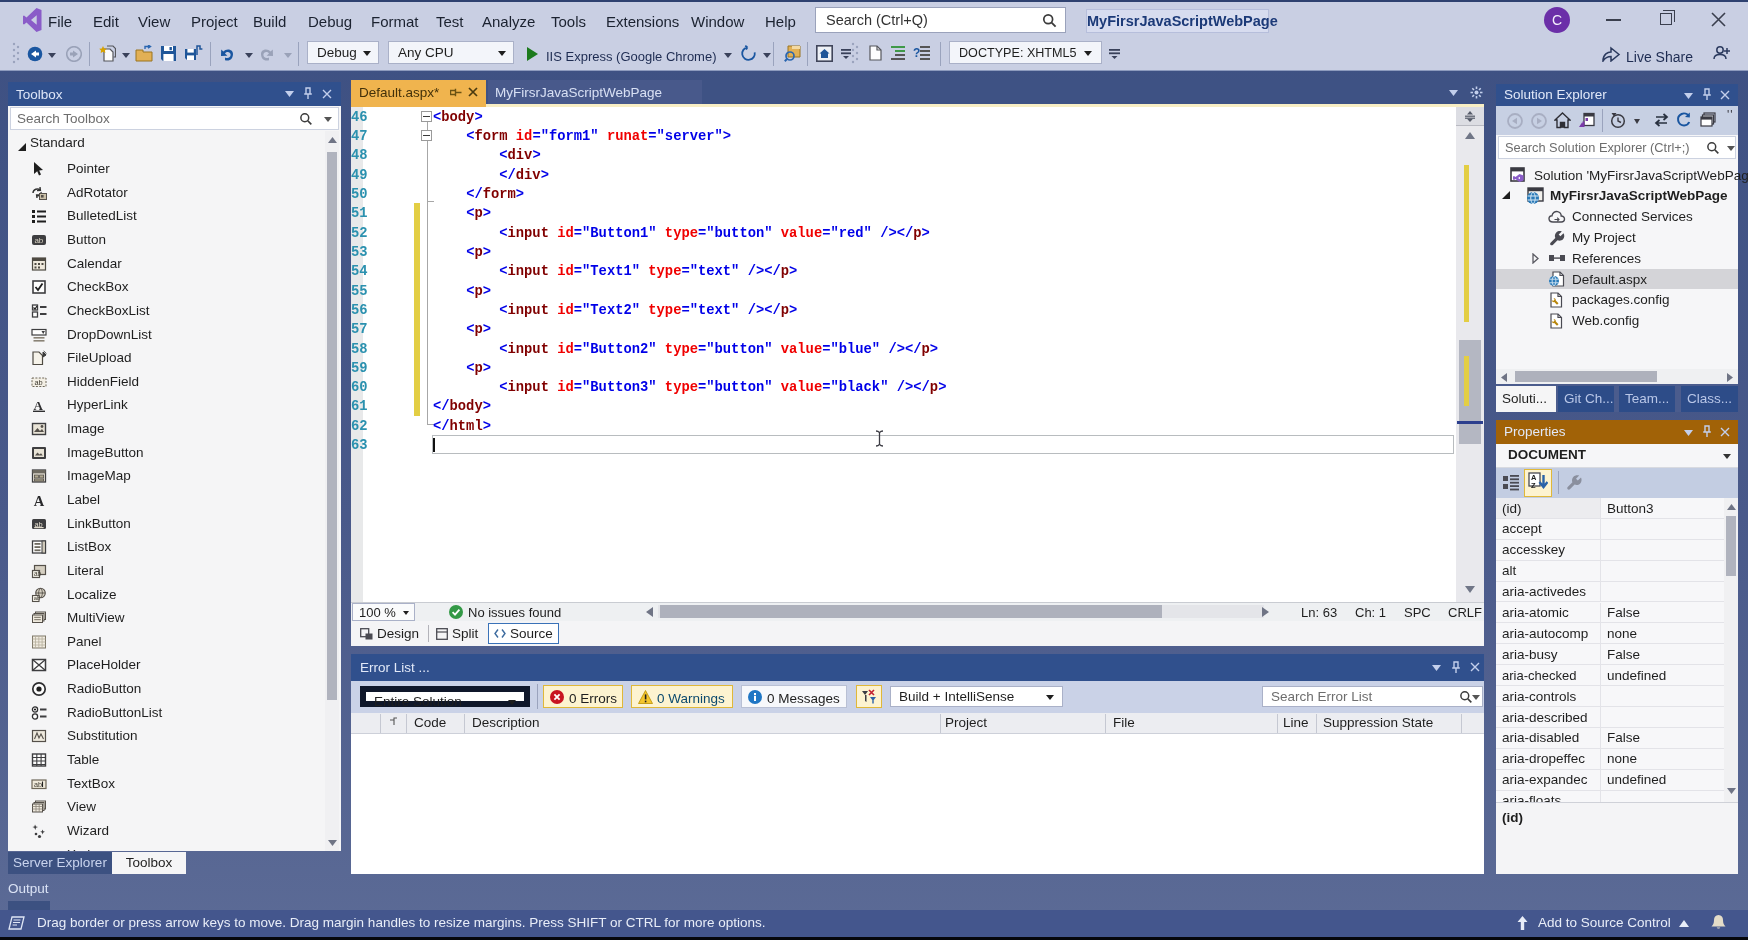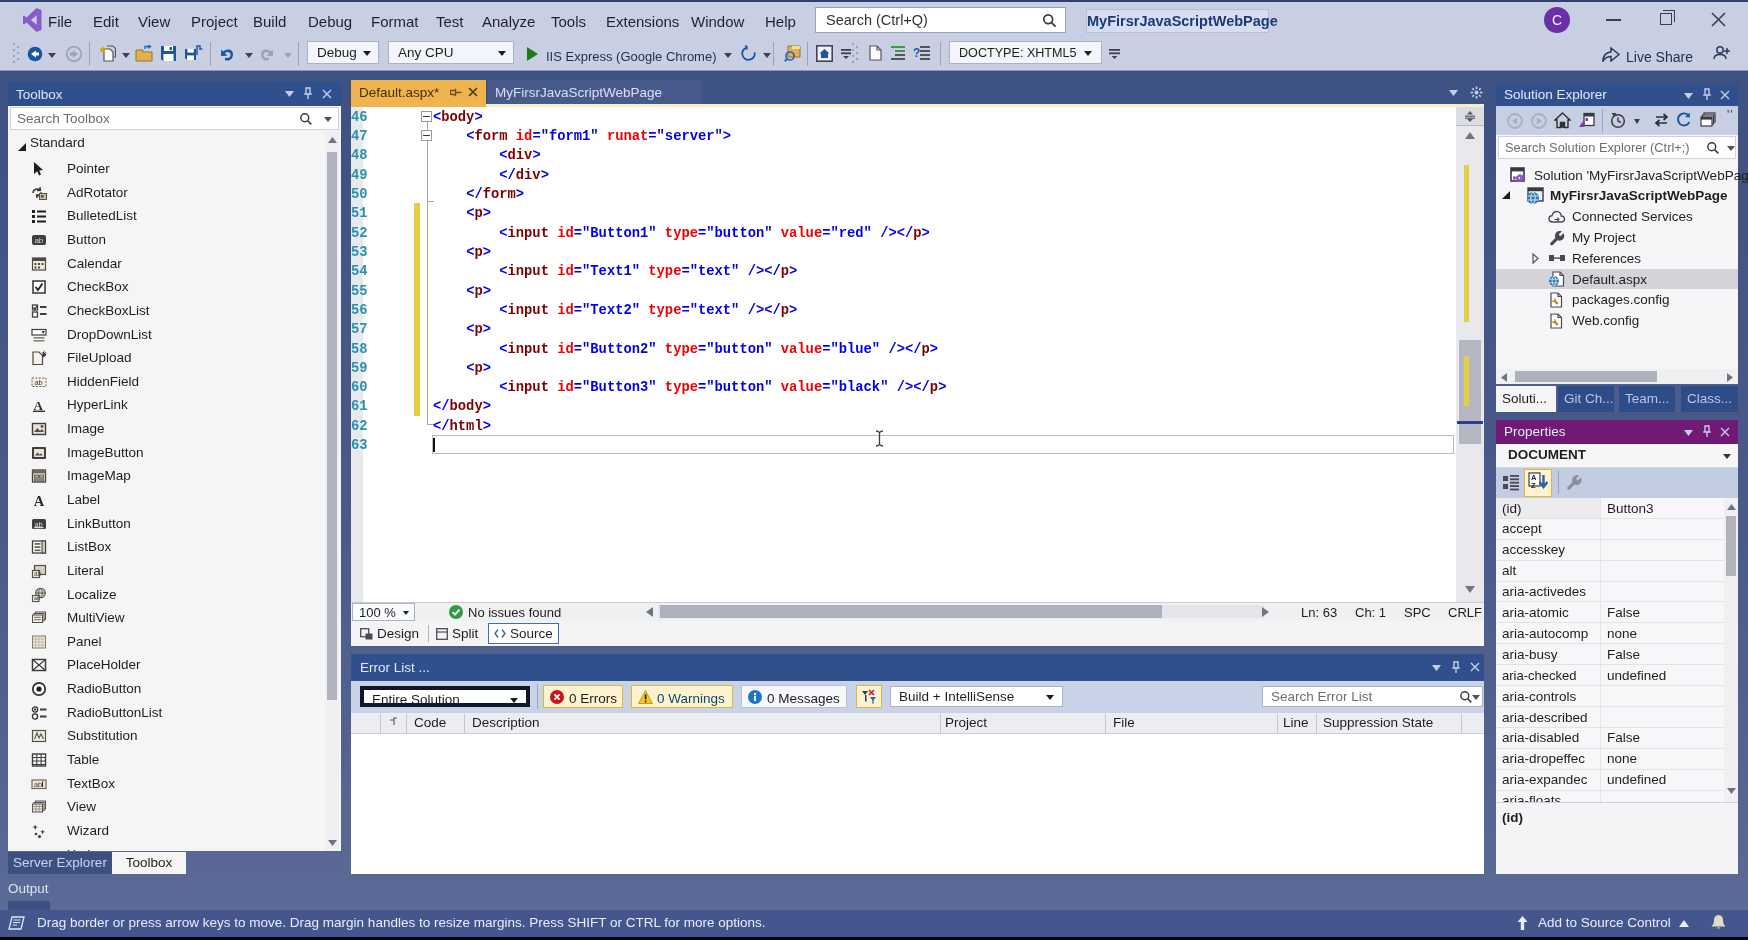--- a/index.html
+++ b/index.html
@@ -684,21 +684,21 @@
       </svg>
     <svg class="abs" style="left:1100px;top:7px" width="10" height="13" viewBox="0 0 10 13">
         <path d="M3 1 L7 1 L7 7 L3 7 Z M1.2 7 L8.8 7 M5 7 L5 12" stroke="#c3cfec" stroke-width="1.4" fill="none"></path>
       </svg>
     <svg class="abs" style="left:1119px;top:8px" width="10" height="10" viewBox="0 0 10 10">
         <path d="M1 1 L9 9 M9 1 L1 9" stroke="#c3cfec" stroke-width="1.4"></path>
       </svg>
   </div>
 
   <div class="abs" style="left:0;top:27px;width:1133px;height:32px;background:#cad2e7"></div>
-  <div class="abs" style="left:9px;top:32px;width:170px;height:21px;background:#fff;border:4px solid #0f172a;font-size:13.5px;color:#1e1e1e">
+  <div class="abs" style="left:9px;top:32px;width:170px;height:21px;background:#fff;border:6px solid #0f172a;font-size:13.5px;color:#1e1e1e">
       <span class="abs" style="left:8px;top:2px">Entire Solution</span>
       <span class="carat" style="right:8px;top:8px"></span>
     </div>
   <div class="abs" style="left:186px;top:30px;width:1px;height:25px;background:#9aa3bd"></div>
   <div class="abs" style="left:192px;top:31px;width:80px;height:23px;background:#fdf3d0;border:1px solid #e0b839"></div>
   <svg class="abs" style="left:199px;top:36px" width="14" height="14" viewBox="0 0 14 14">
       <circle cx="7" cy="7" r="7" fill="#c81421"></circle>
       <path d="M4.4 4.4 L9.6 9.6 M9.6 4.4 L4.4 9.6" stroke="#fff" stroke-width="1.8"></path>
     </svg>
   <span class="abs" style="left:218px;top:37px;font-size:13.5px;color:#1e1e1e">0 Errors</span>
@@ -892,21 +892,21 @@
       <span class="abs" style="left:6px;top:5px">Git Ch...</span>
     </div>
   <div class="abs" style="left:123px;top:302px;width:56px;height:26px;background:#2d4c88;color:#b9c7e8;font-size:13.5px">
       <span class="abs" style="left:6px;top:5px">Team...</span>
     </div>
   <div class="abs" style="left:185px;top:302px;width:57px;height:26px;background:#2d4c88;color:#b9c7e8;font-size:13.5px">
       <span class="abs" style="left:6px;top:5px">Class...</span>
     </div>
 </div>
 <div class="abs" id="props">
-  <div class="abs" style="left:0;top:0;width:242px;height:32px;background:#701a75;color:#e2e9f8;font-size:13.5px">
+  <div class="abs" style="left:0;top:0;width:242px;height:32px;background:#a16207;color:#e2e9f8;font-size:13.5px">
       <span class="abs" style="left:8px;top:4px">Properties</span>
     <svg class="abs" style="left:188px;top:10px" width="9" height="6" viewBox="0 0 9 6">
         <path d="M0 0 L9 0 L4.5 6 Z" fill="#c3cfec"></path>
       </svg>
     <svg class="abs" style="left:206px;top:5px" width="10" height="13" viewBox="0 0 10 13">
         <path d="M3 1 L7 1 L7 7 L3 7 Z M1.2 7 L8.8 7 M5 7 L5 12" stroke="#c3cfec" stroke-width="1.4" fill="none"></path>
       </svg>
     <svg class="abs" style="left:224px;top:7px" width="10" height="10" viewBox="0 0 10 10">
         <path d="M1 1 L9 9 M9 1 L1 9" stroke="#c3cfec" stroke-width="1.4"></path>
       </svg>

